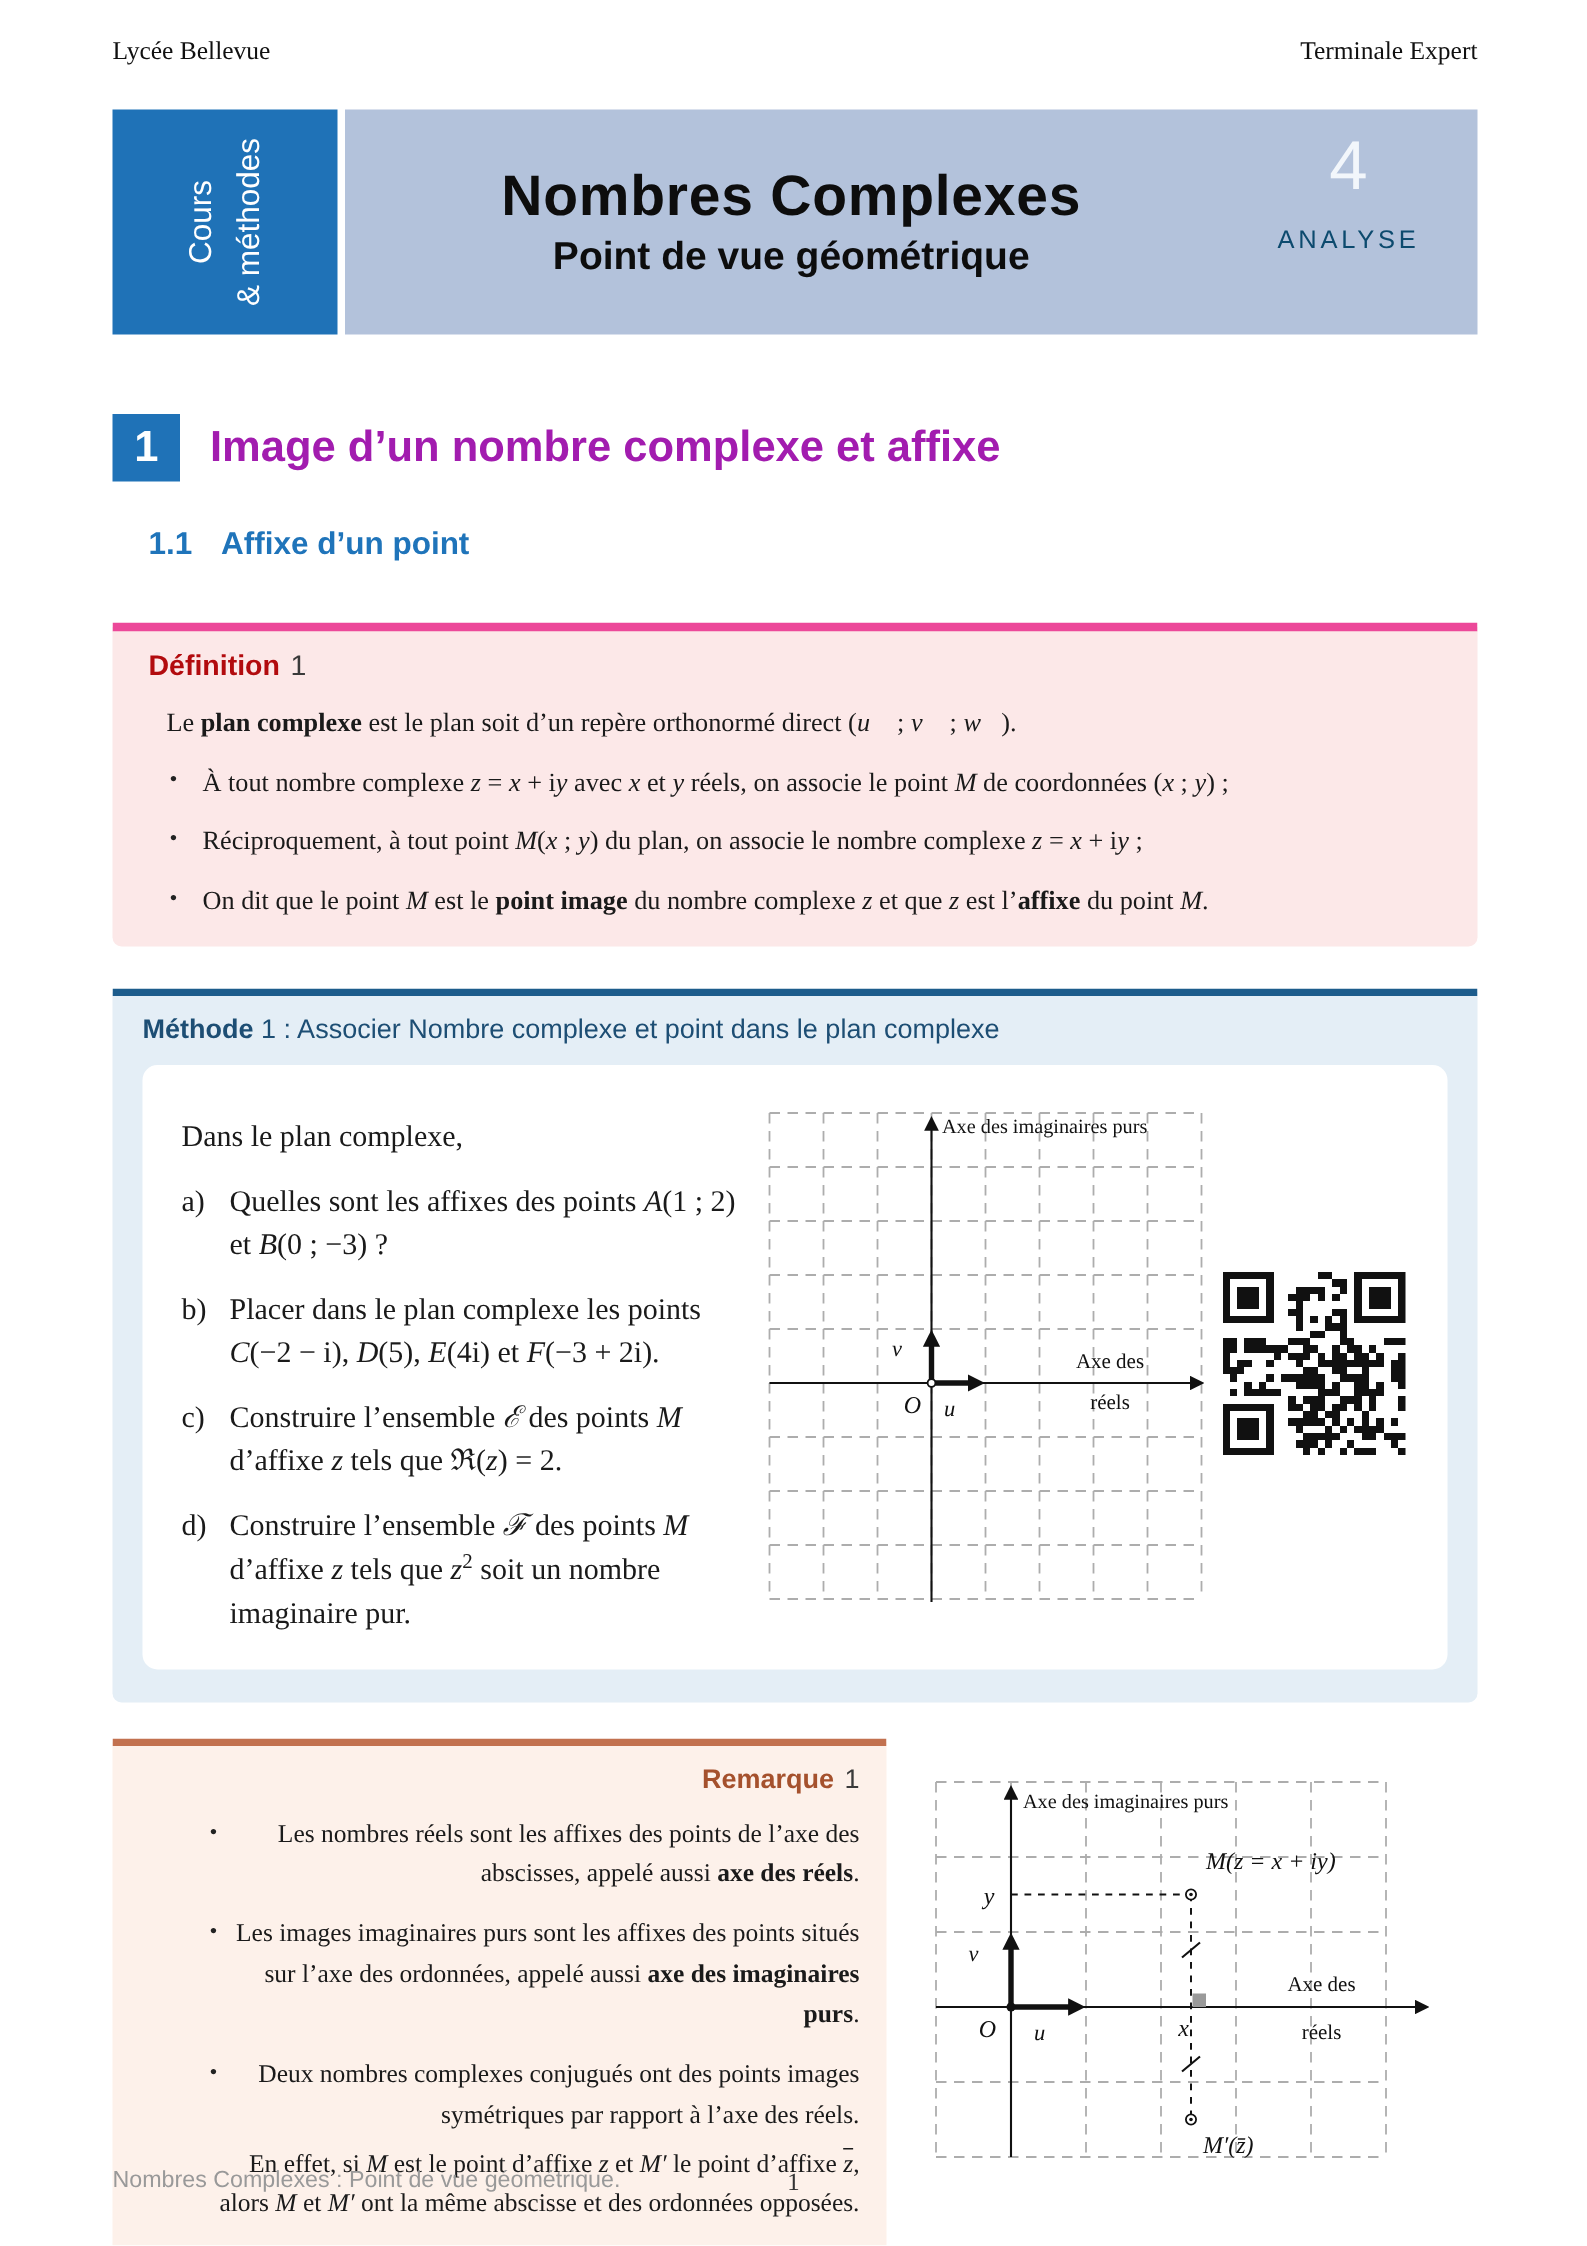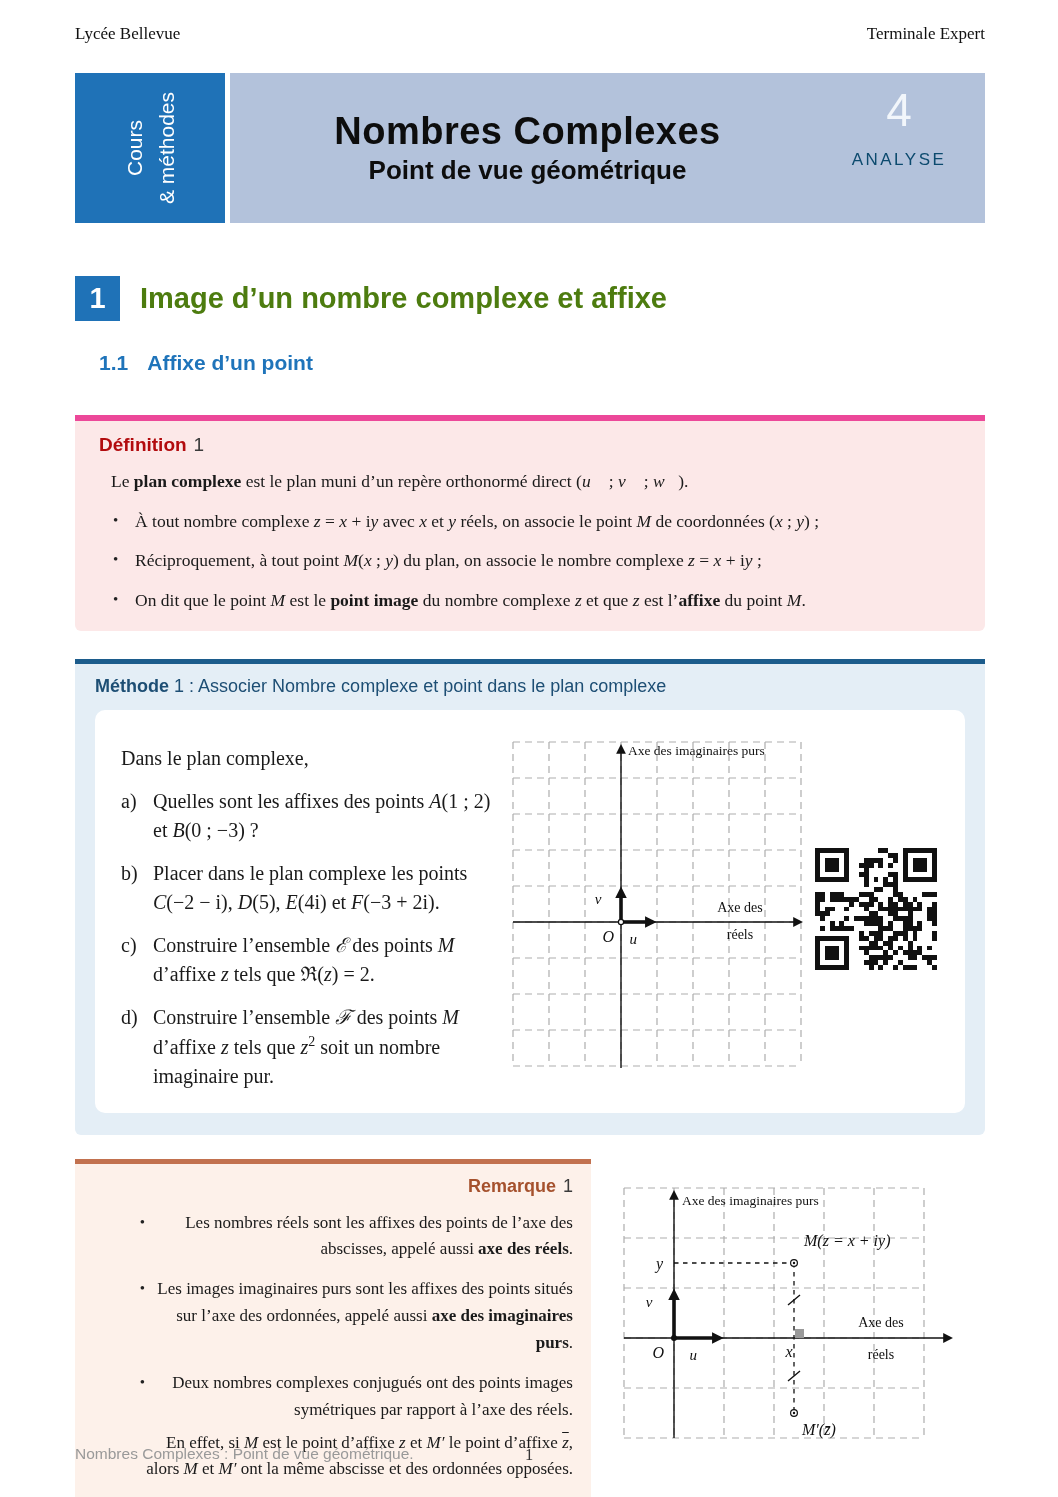--- a/index.html
+++ b/index.html
@@ -25,21 +25,21 @@
   .banner-chapter{position:absolute;right:24px;top:12px;width:124px;text-align:center;
                   font-family:"Liberation Sans","DejaVu Sans",sans-serif;color:#f2f6fb;}
   .chapter-number{font-size:46px;line-height:1.1;}
   .chapter-category{font-size:17px;letter-spacing:2.5px;margin-top:14px;color:#0c4a6e;}
 
   
   .section-heading{display:flex;align-items:center;gap:20px;margin-top:53px;}
   .section-number{width:45px;height:45px;background:#1f72b7;color:#fff;display:flex;align-items:center;
                   justify-content:center;font-family:"Liberation Sans","DejaVu Sans",sans-serif;
                   font-weight:bold;font-size:29px;flex:none;}
-  .section-title{color:#4d7c0f;font-family:"Liberation Sans","DejaVu Sans",sans-serif;
+  .section-title{color:#a21caf;font-family:"Liberation Sans","DejaVu Sans",sans-serif;
                  font-weight:bold;font-size:29px;}
   .subsection-heading{margin-top:30px;margin-left:24px;color:#1f74ba;
                       font-family:"Liberation Sans","DejaVu Sans",sans-serif;font-weight:bold;font-size:21px;}
   .subsection-heading .num{margin-right:14px;}
 
   
   .def-box{margin-top:40px;border-top:6px solid #ec4899;background:#fce8e8;
            border-radius:0 0 6px 6px;padding:13px 24px 18px 24px;}
   .box-heading{font-family:"Liberation Sans","DejaVu Sans",sans-serif;font-size:19px;}
   .def-box .box-label{color:#b20b0e;font-weight:bold;}
@@ -128,21 +128,21 @@
 
     <div class="subsection-heading">
       <span class="num">1.1</span>
       <span>Affixe d’un point</span>
     </div>
 
     <div class="def-box">
       <div class="box-heading">
         <span class="box-label">Définition</span><span class="box-num">1</span>
       </div>
-      <div class="def-intro"><span>Le </span><span class="rt-b">plan complexe</span><span> est le plan muni d’un repère orthonormé direct (</span><span class="rt-i">u⃗</span><span> ; </span><span class="rt-i">v⃗</span><span> ; </span><span class="rt-i">w⃗</span><span>).</span></div>
+      <div class="def-intro"><span>Le </span><span class="rt-b">plan complexe</span><span> est le plan soit d’un repère orthonormé direct (</span><span class="rt-i">u⃗</span><span> ; </span><span class="rt-i">v⃗</span><span> ; </span><span class="rt-i">w⃗</span><span>).</span></div>
       <div class="def-bullets">
         <div class="bullet-row">
           <span class="bullet-dot">•</span>
           <span><span>À tout nombre complexe </span><span class="rt-i">z</span><span> = </span><span class="rt-i">x</span><span> + i</span><span class="rt-i">y</span><span> avec </span><span class="rt-i">x</span><span> et </span><span class="rt-i">y</span><span> réels, on associe le point </span><span class="rt-i">M</span><span> de coordonnées (</span><span class="rt-i">x</span><span> ; </span><span class="rt-i">y</span><span>) ;</span></span>
         </div>
         <div class="bullet-row">
           <span class="bullet-dot">•</span>
           <span><span>Réciproquement, à tout point </span><span class="rt-i">M</span><span>(</span><span class="rt-i">x</span><span> ; </span><span class="rt-i">y</span><span>) du plan, on associe le nombre complexe </span><span class="rt-i">z</span><span> = </span><span class="rt-i">x</span><span> + i</span><span class="rt-i">y</span><span> ;</span></span>
         </div>
         <div class="bullet-row">

